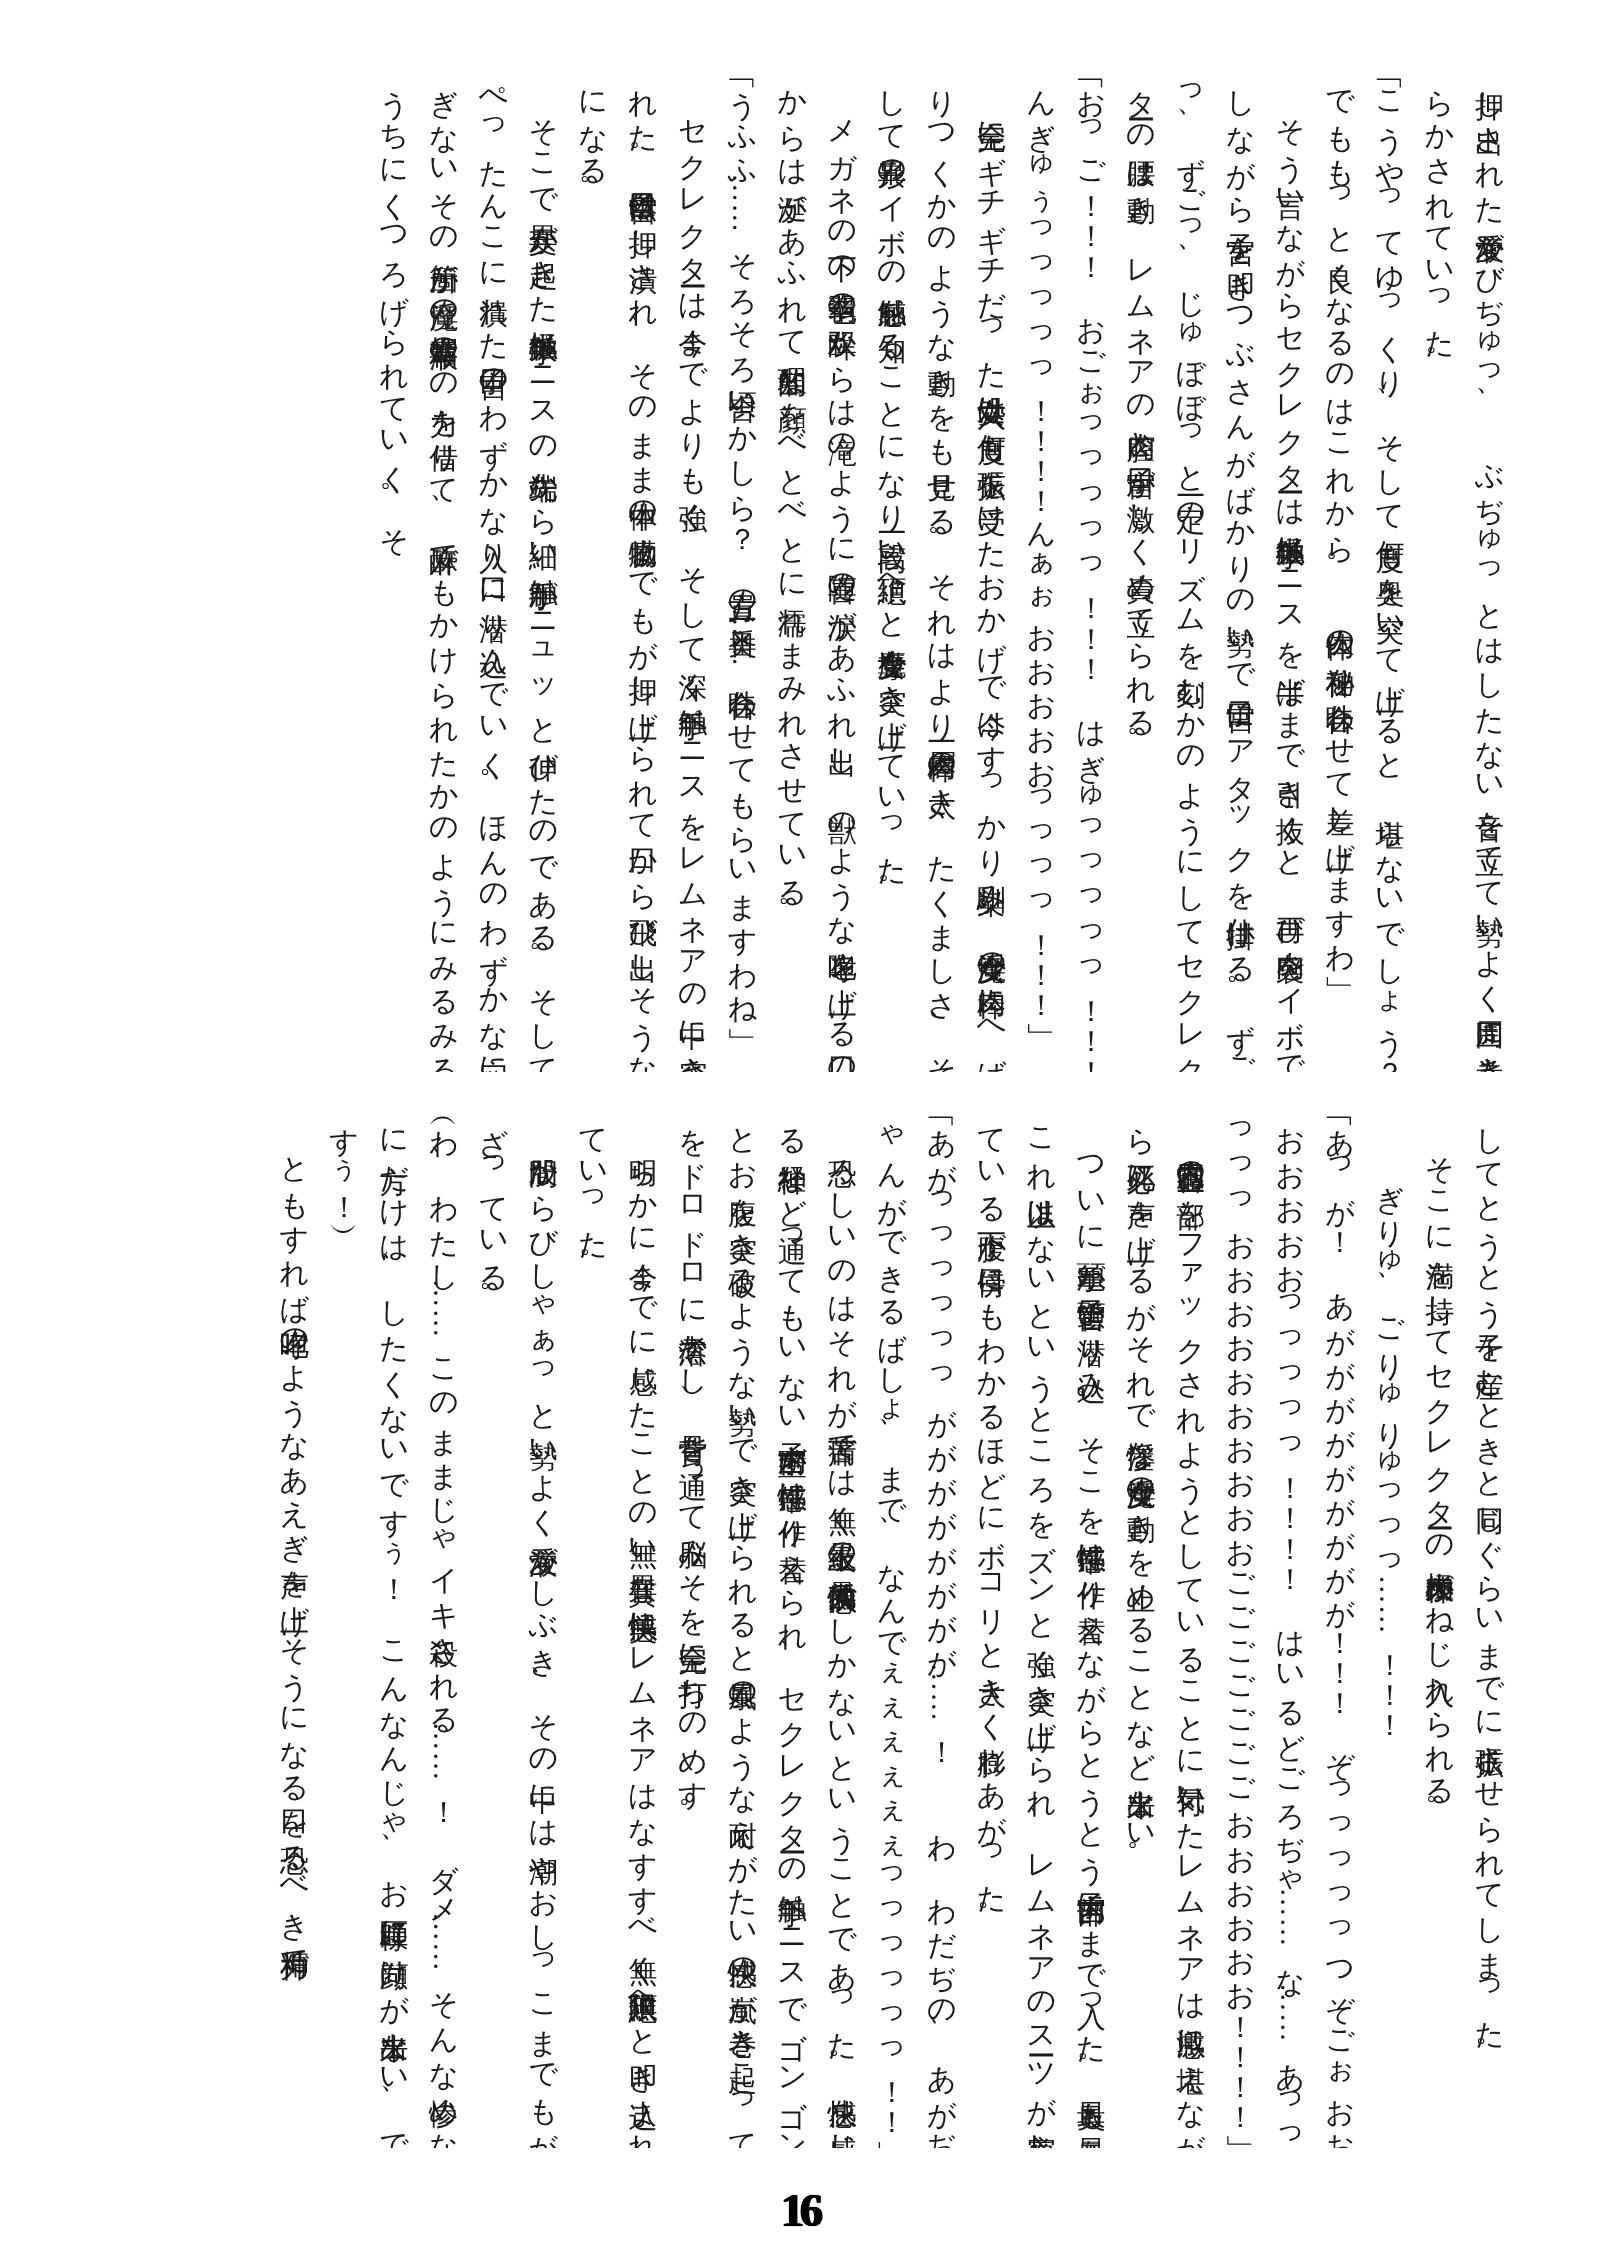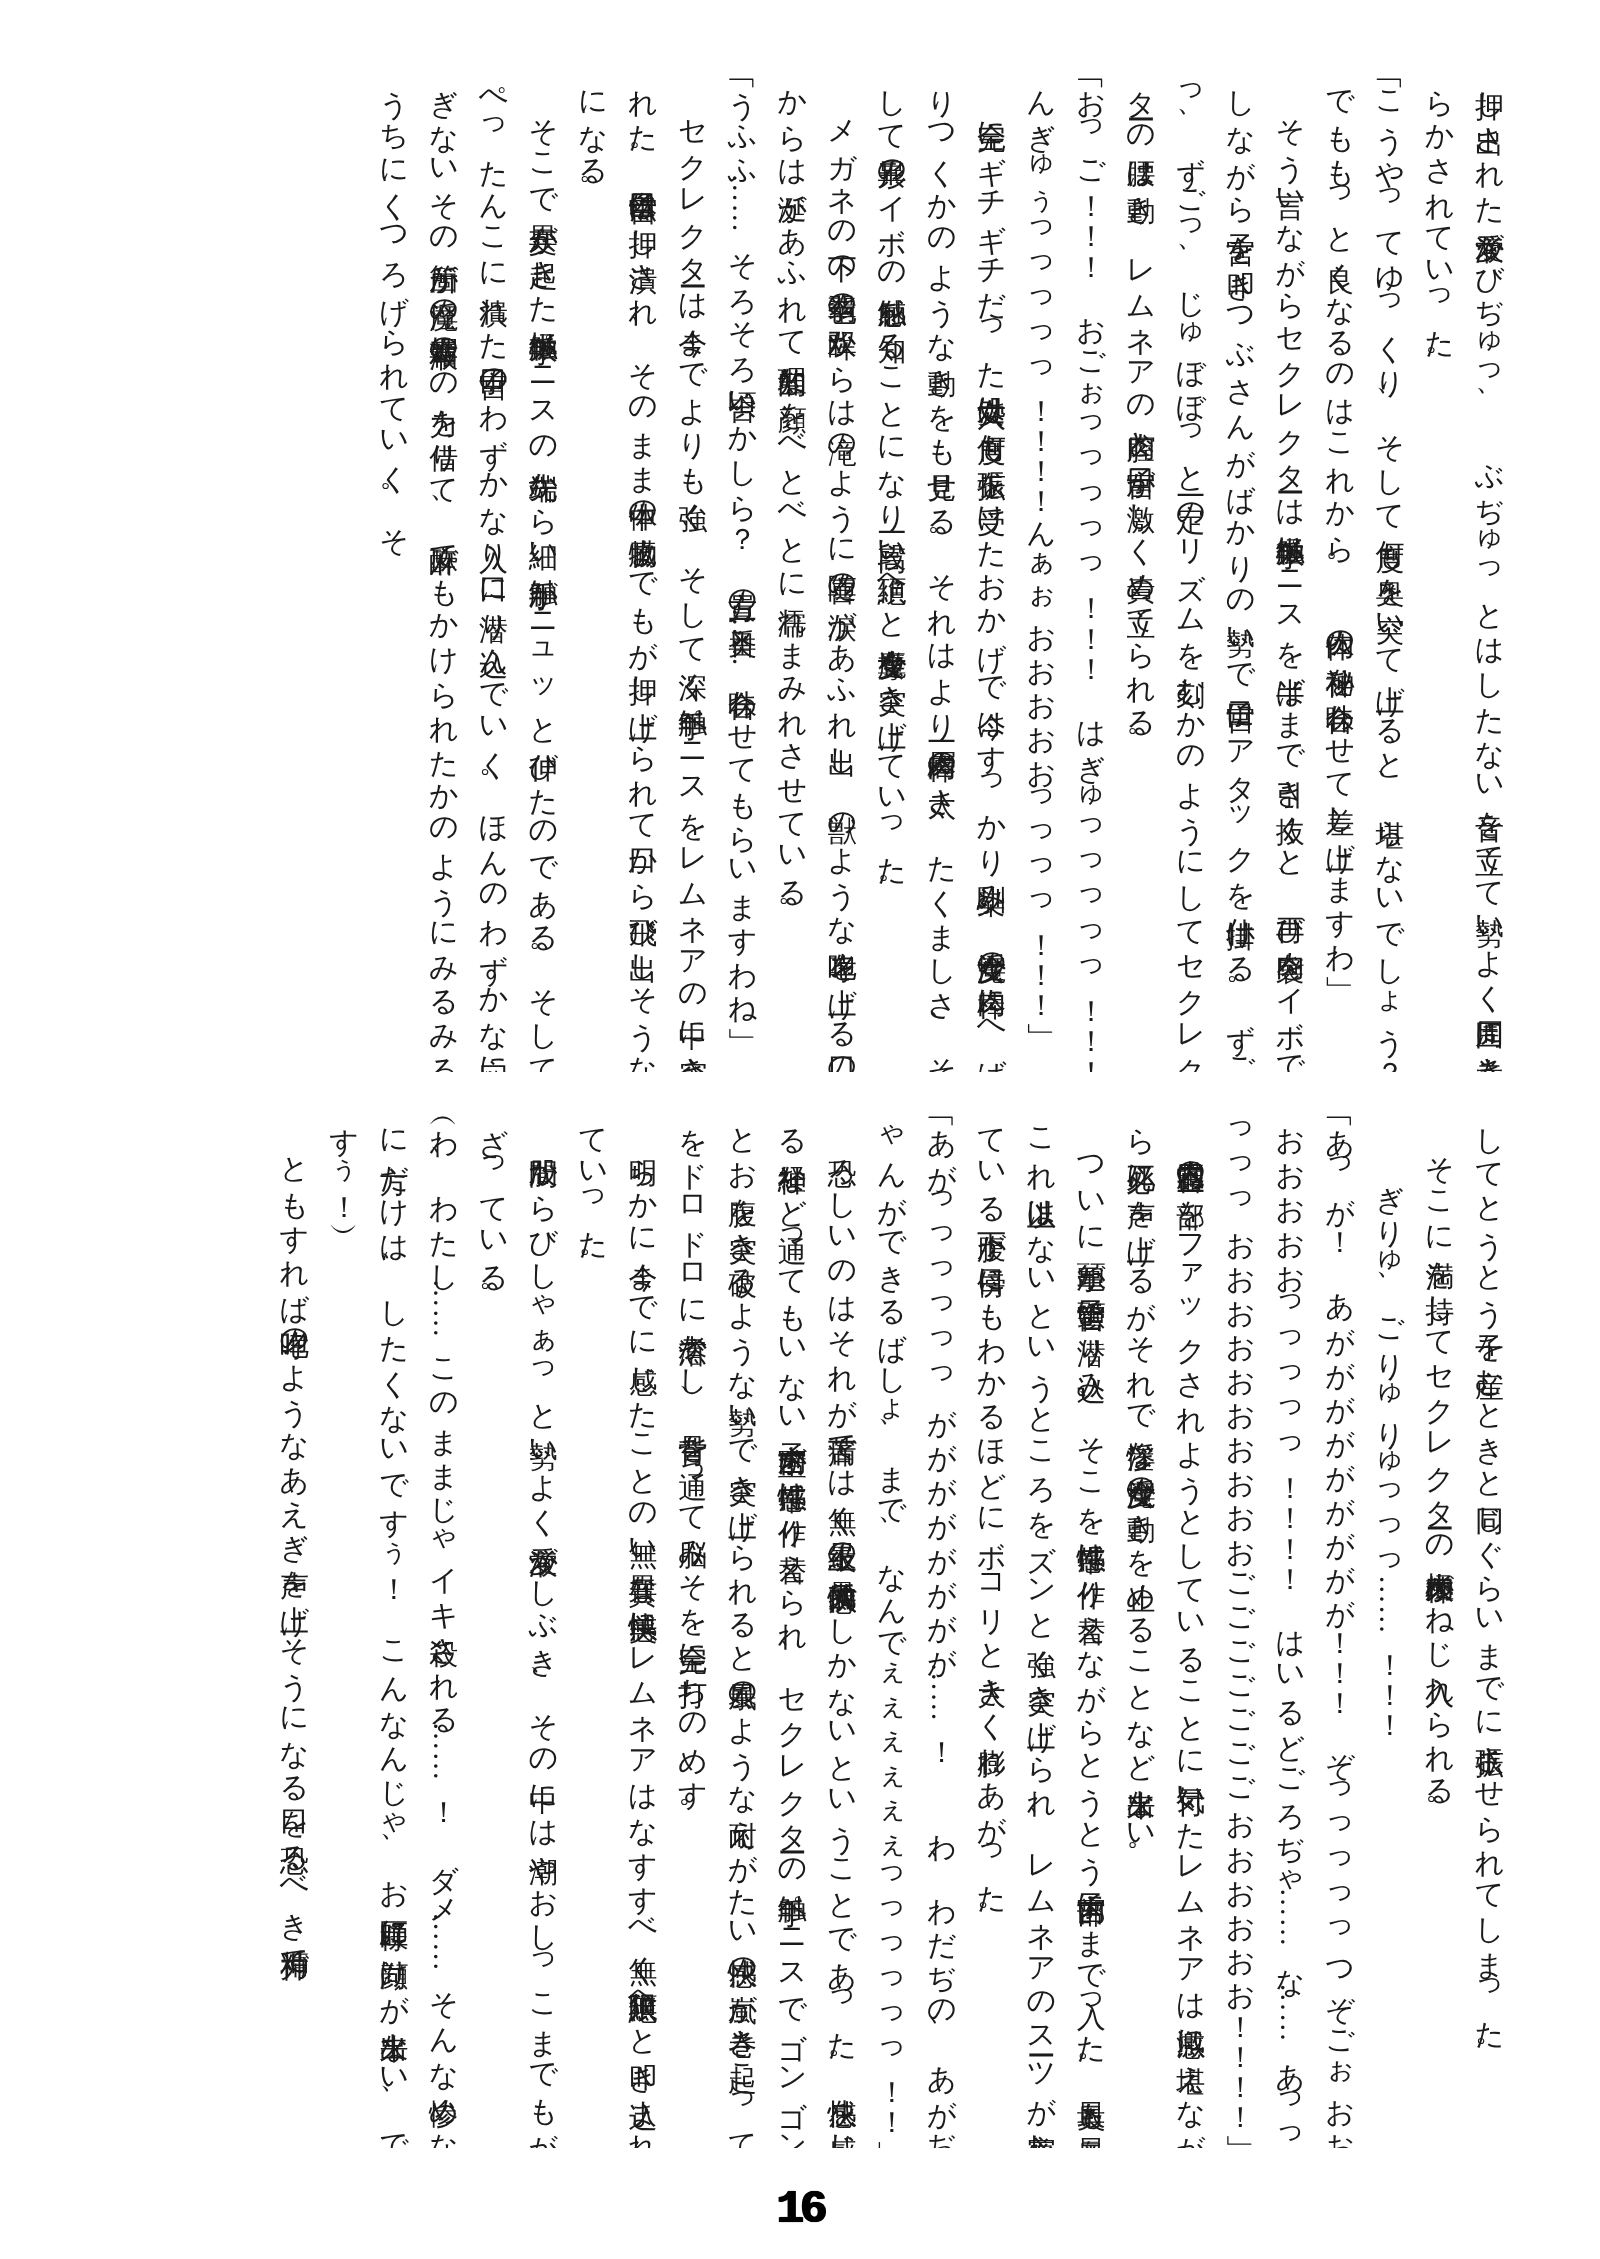--- a/index.html
+++ b/index.html
@@ -32,21 +32,21 @@
   .tier-2 { top: 1108px; height: 1040px; }
   .tier p { margin: 0; padding: 0; }
   .tier p.indent  { text-indent: 1em; }
   .tier p.indent2 { text-indent: 2em; }
   .page-number {
     position: absolute;
     top: 2184px;
     left: 0;
     width: 1600px;
     text-align: center;
-    font-family: Liberation Mono, monospace;
+    font-family: Liberation Serif, serif;
     font-size: 46px;
     font-weight: 700;
     letter-spacing: -4px;
     color: #000000;
     text-shadow: 0 0 1px #000, 1px 0 0 #000, -1px 0 0 #000;
   }
 </style>
 </head>
 <body>
 

